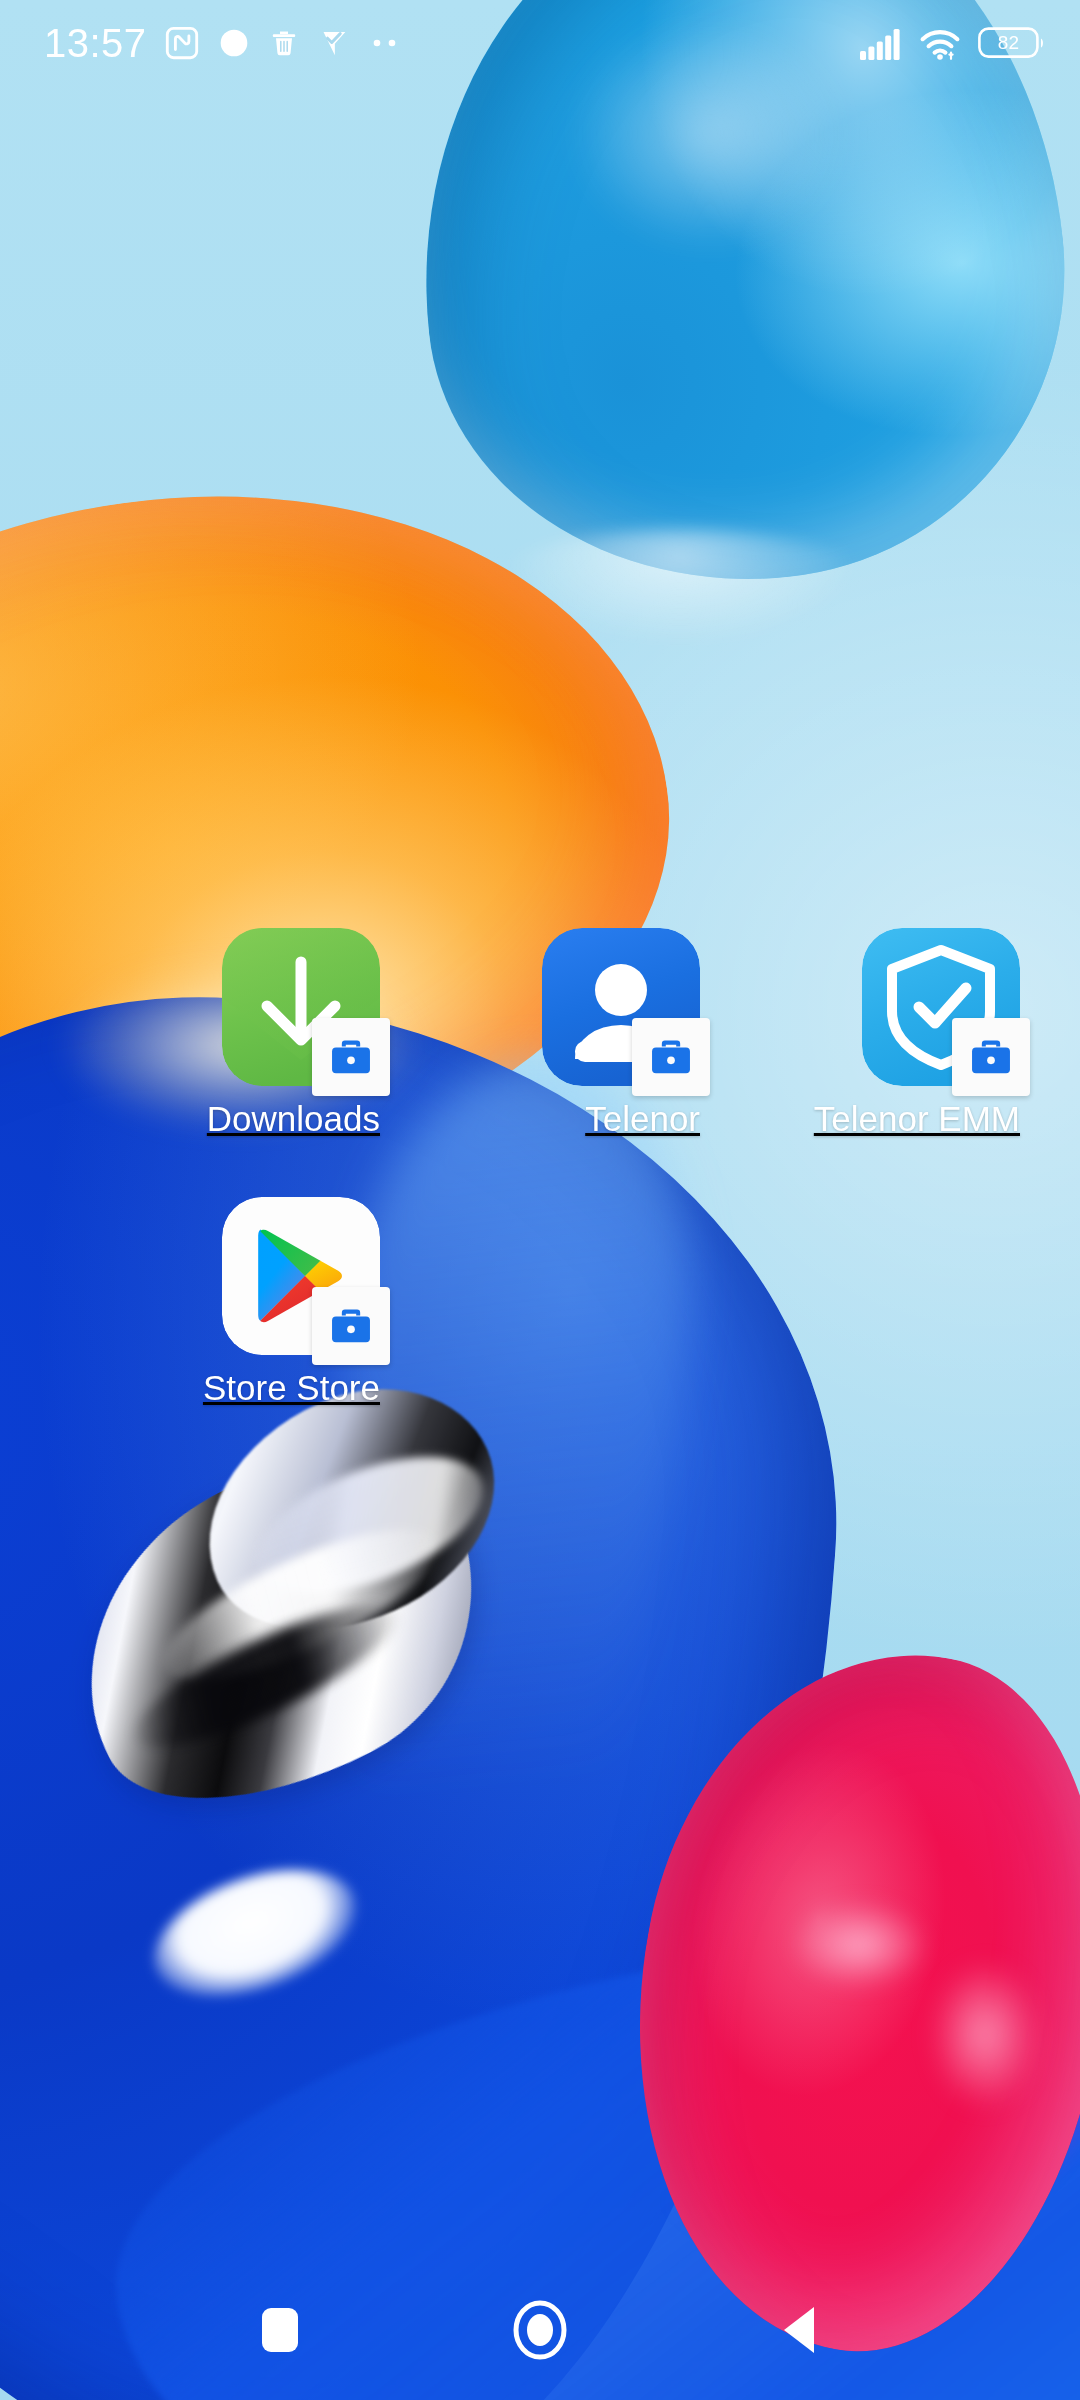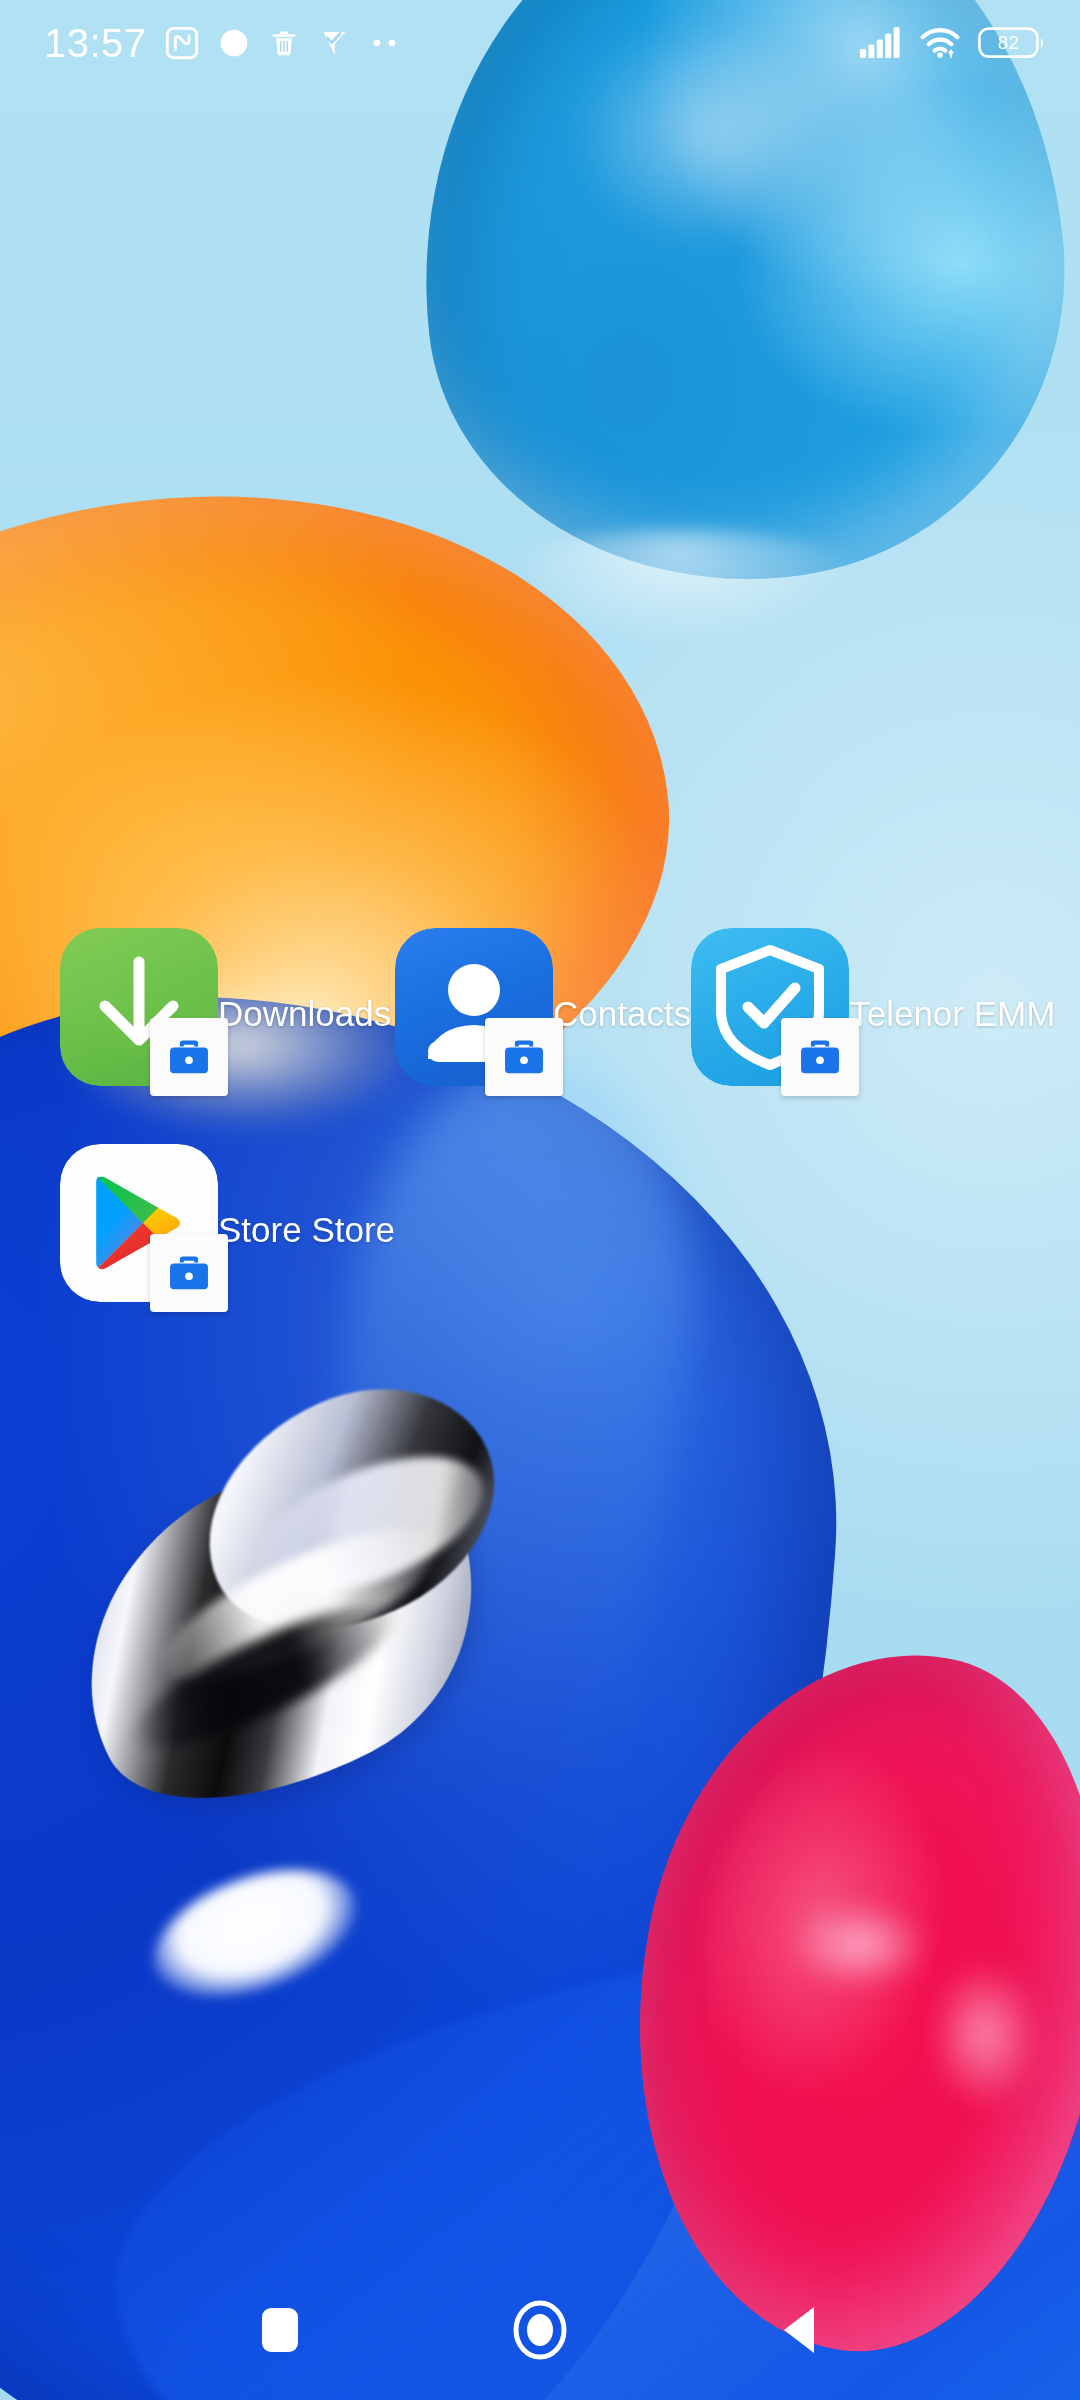--- a/index.html
+++ b/index.html
@@ -213,21 +213,21 @@
     width: 1080px; height: 86px;
     display: flex;
     align-items: center;
     justify-content: space-between;
     padding: 0 34px 0 44px;
     box-sizing: border-box;
     color: #ffffff;
     z-index: 40;
   }
   .sb-left { display: flex; align-items: center; gap: 17px; }
-  .sb-right { display: flex; align-items: flex-start; gap: 17px; }
+  .sb-right { display: flex; align-items: flex-end; gap: 17px; }
   #status-clock {
     font-size: 40px;
     font-weight: 400;
     letter-spacing: 0.5px;
     line-height: 1;
   }
   .sb-ic { display: block; }
 
   
   #work-title {
@@ -248,23 +248,24 @@
     position: absolute;
     left: 60px; top: 928px;
     width: 960px;
     display: grid;
     grid-template-columns: repeat(3, 1fr);
     row-gap: 58px;
     z-index: 20;
   }
   .app {
     display: flex;
-    flex-direction: row;
-    align-items: center;
+    flex-direction: column;
+    align-items: flex-end;
     width: 100%;
+    text-decoration: underline;
   }
   .icon-wrap {
     position: relative;
     width: 158px;
     height: 158px;
   }
   .icon-sq {
     position: absolute;
     inset: 0;
     border-radius: 40px;
@@ -451,21 +452,21 @@
           </svg>
         </div>
         <div class="work-badge">
           <svg width="50" height="50" viewBox="0 0 24 24">
             <path d="M9.1 4.1h5.8a1.5 1.5 0 0 1 1.5 1.5v1.3h-1.9V6.1H9.5v0.8H7.6V5.6a1.5 1.5 0 0 1 1.5-1.5Z" fill="#1a73e8"></path>
             <rect x="2.9" y="7.4" width="18.2" height="12.4" rx="1.9" fill="#1a73e8"></rect>
             <circle cx="12" cy="13.6" r="1.85" fill="#fbfbfb"></circle>
           </svg>
         </div>
       </div>
-      <div class="app-label">Contacts</div>
+      <div class="app-label">Telenor</div>
     </div>
 
     <div class="app">
       <div class="icon-wrap">
         <div class="icon-sq">
           <svg width="158" height="158" viewBox="0 0 158 158">
             <defs>
               <linearGradient id="emmBg" x1="0" y1="0" x2="0.4" y2="1">
                 <stop offset="0%" stop-color="#3fbdf2"></stop>
                 <stop offset="55%" stop-color="#2badea"></stop>

